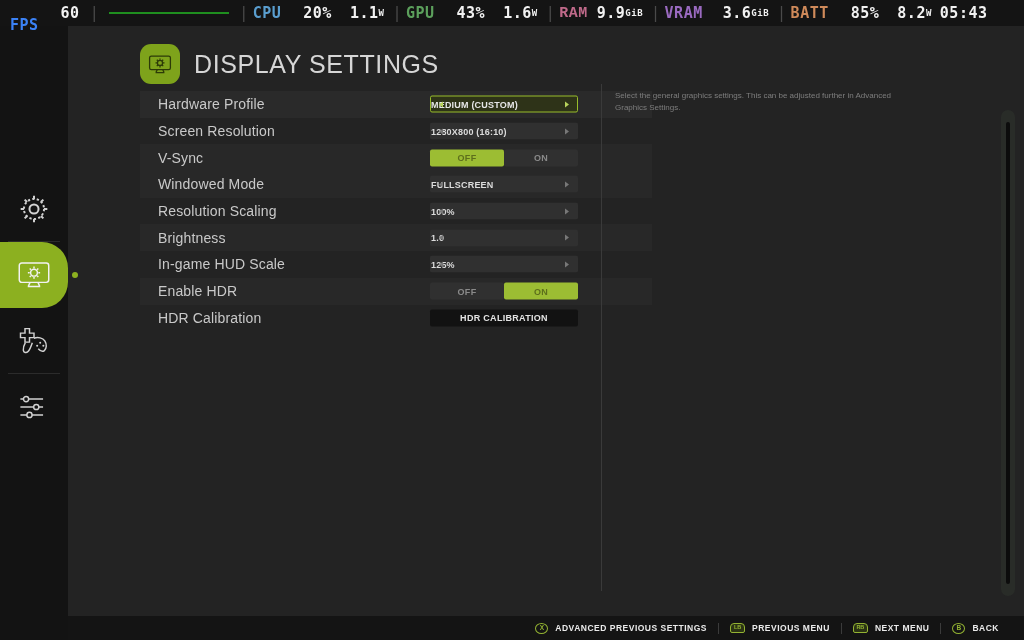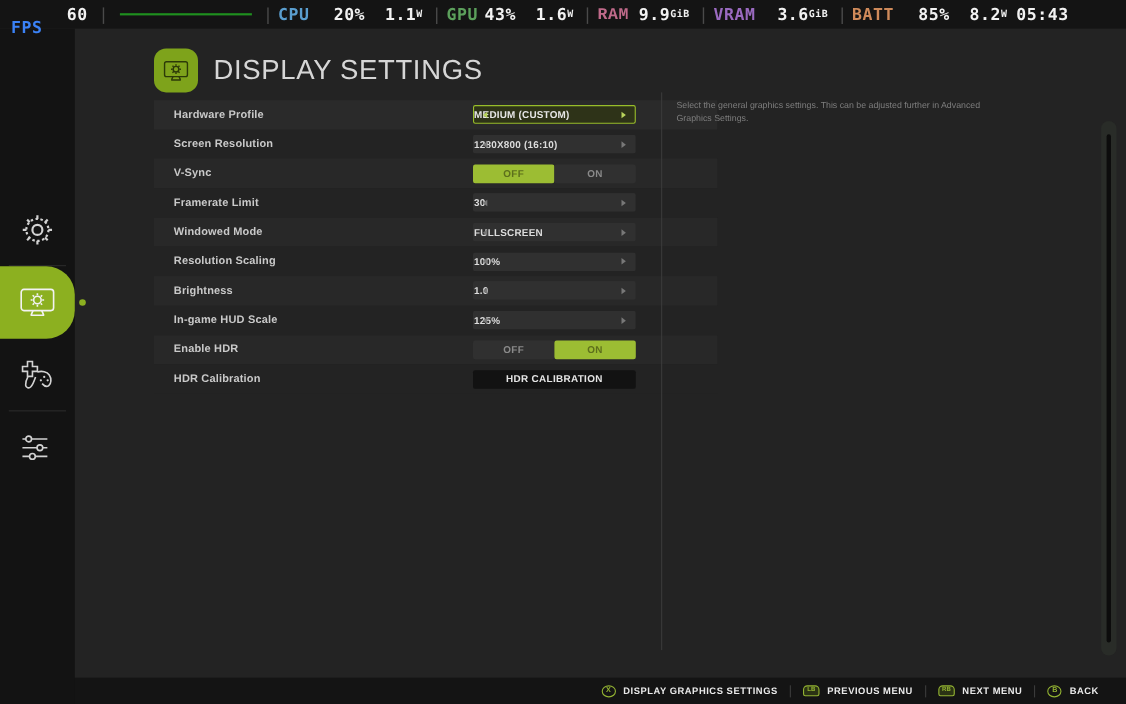--- a/index.html
+++ b/index.html
@@ -74,21 +74,21 @@
   #settings-list{
     position:absolute; left:72px; top:65px; width:512px;
   }
   .row{
     position:relative; height:26.7px;
     display:flex; align-items:center;
   }
   .row.odd{ background:#282828; }
   .row.even{ background:#232323; }
   .row-label{
-    font-size:10px; font-weight:bold; color:#c9c9c9;
+    font-size:14px; font-weight:normal; color:#c9c9c9;
     padding-left:18px; letter-spacing:.15px; white-space:nowrap;
   }
   .row-ctrl{
     position:absolute; left:290px; top:50%; transform:translateY(-50%);
     width:148px; height:17px;
   }
 
   
   .spin{
     width:100%; height:100%; background:#303030; border-radius:2px;
@@ -189,21 +189,21 @@
   <span class="perf-sep">|</span>
   <div class="perf-group">
     <span class="perf-lab" style="color: rgb(90, 158, 207);">CPU</span>
     <span class="perf-val" style="padding-left:22px">20%</span>
     <span class="perf-val" style="padding-left:18px">1.1</span>
       <span class="perf-unit">W</span>
   </div>
   <span class="perf-sep" style="padding-left:8px">|</span>
   <div class="perf-group">
     <span class="perf-lab" style="color: rgb(92, 160, 92);">GPU</span>
-    <span class="perf-val" style="padding-left:6px">43%</span>
+    <span class="perf-val" style="padding-left:22px">43%</span>
     <span class="perf-val" style="padding-left:18px">1.6</span>
       <span class="perf-unit">W</span>
   </div>
   <span class="perf-sep" style="padding-left:8px">|</span>
   <div class="perf-group">
     <span class="perf-lab" style="color: rgb(192, 106, 138); font-family: Liberation Mono, monospace;">RAM</span>
     <span class="perf-val" style="padding-left:9px">9.9</span>
       <span class="perf-unit">GiB</span>
   </div>
   <span class="perf-sep" style="padding-left:8px">|</span>
@@ -308,30 +308,20 @@
       </div>
       <div class="row odd">
         <div class="row-label">V-Sync</div>
         <div class="row-ctrl">
           <div class="tgl">
             <div class="half on">OFF</div>
             <div class="half">ON</div>
           </div>
         </div>
       </div>
-      <div class="row even">
-        <div class="row-label">Framerate Limit</div>
-        <div class="row-ctrl">
-          <div class="spin">
-            <span class="ar l"></span>
-            <span class="val">30</span>
-            <span class="ar r"></span>
-          </div>
-        </div>
-      </div>
       <div class="row odd">
         <div class="row-label">Windowed Mode</div>
         <div class="row-ctrl">
           <div class="spin">
             <span class="ar l"></span>
             <span class="val">FULLSCREEN</span>
             <span class="ar r"></span>
           </div>
         </div>
       </div>
@@ -386,21 +376,21 @@
   <div id="description">Select the general graphics settings. This can be adjusted further in Advanced Graphics Settings.</div>
 
   <div id="scroll-track">
     <div id="scroll-thumb"></div>
   </div>
 </div>
 
 <div id="prompt-bar">
     <div class="prompt">
       <span class="pico">X</span>
-      <span class="plabel">DISPLAY GRAPHICS SETTINGS</span>
+      <span class="plabel">ADVANCED PREVIOUS SETTINGS</span>
     </div>
     <div class="pdiv"></div>
     <div class="prompt">
       <span class="pico shoulder">LB</span>
       <span class="plabel">PREVIOUS MENU</span>
     </div>
     <div class="pdiv"></div>
     <div class="prompt">
       <span class="pico shoulder">RB</span>
       <span class="plabel">NEXT MENU</span>

